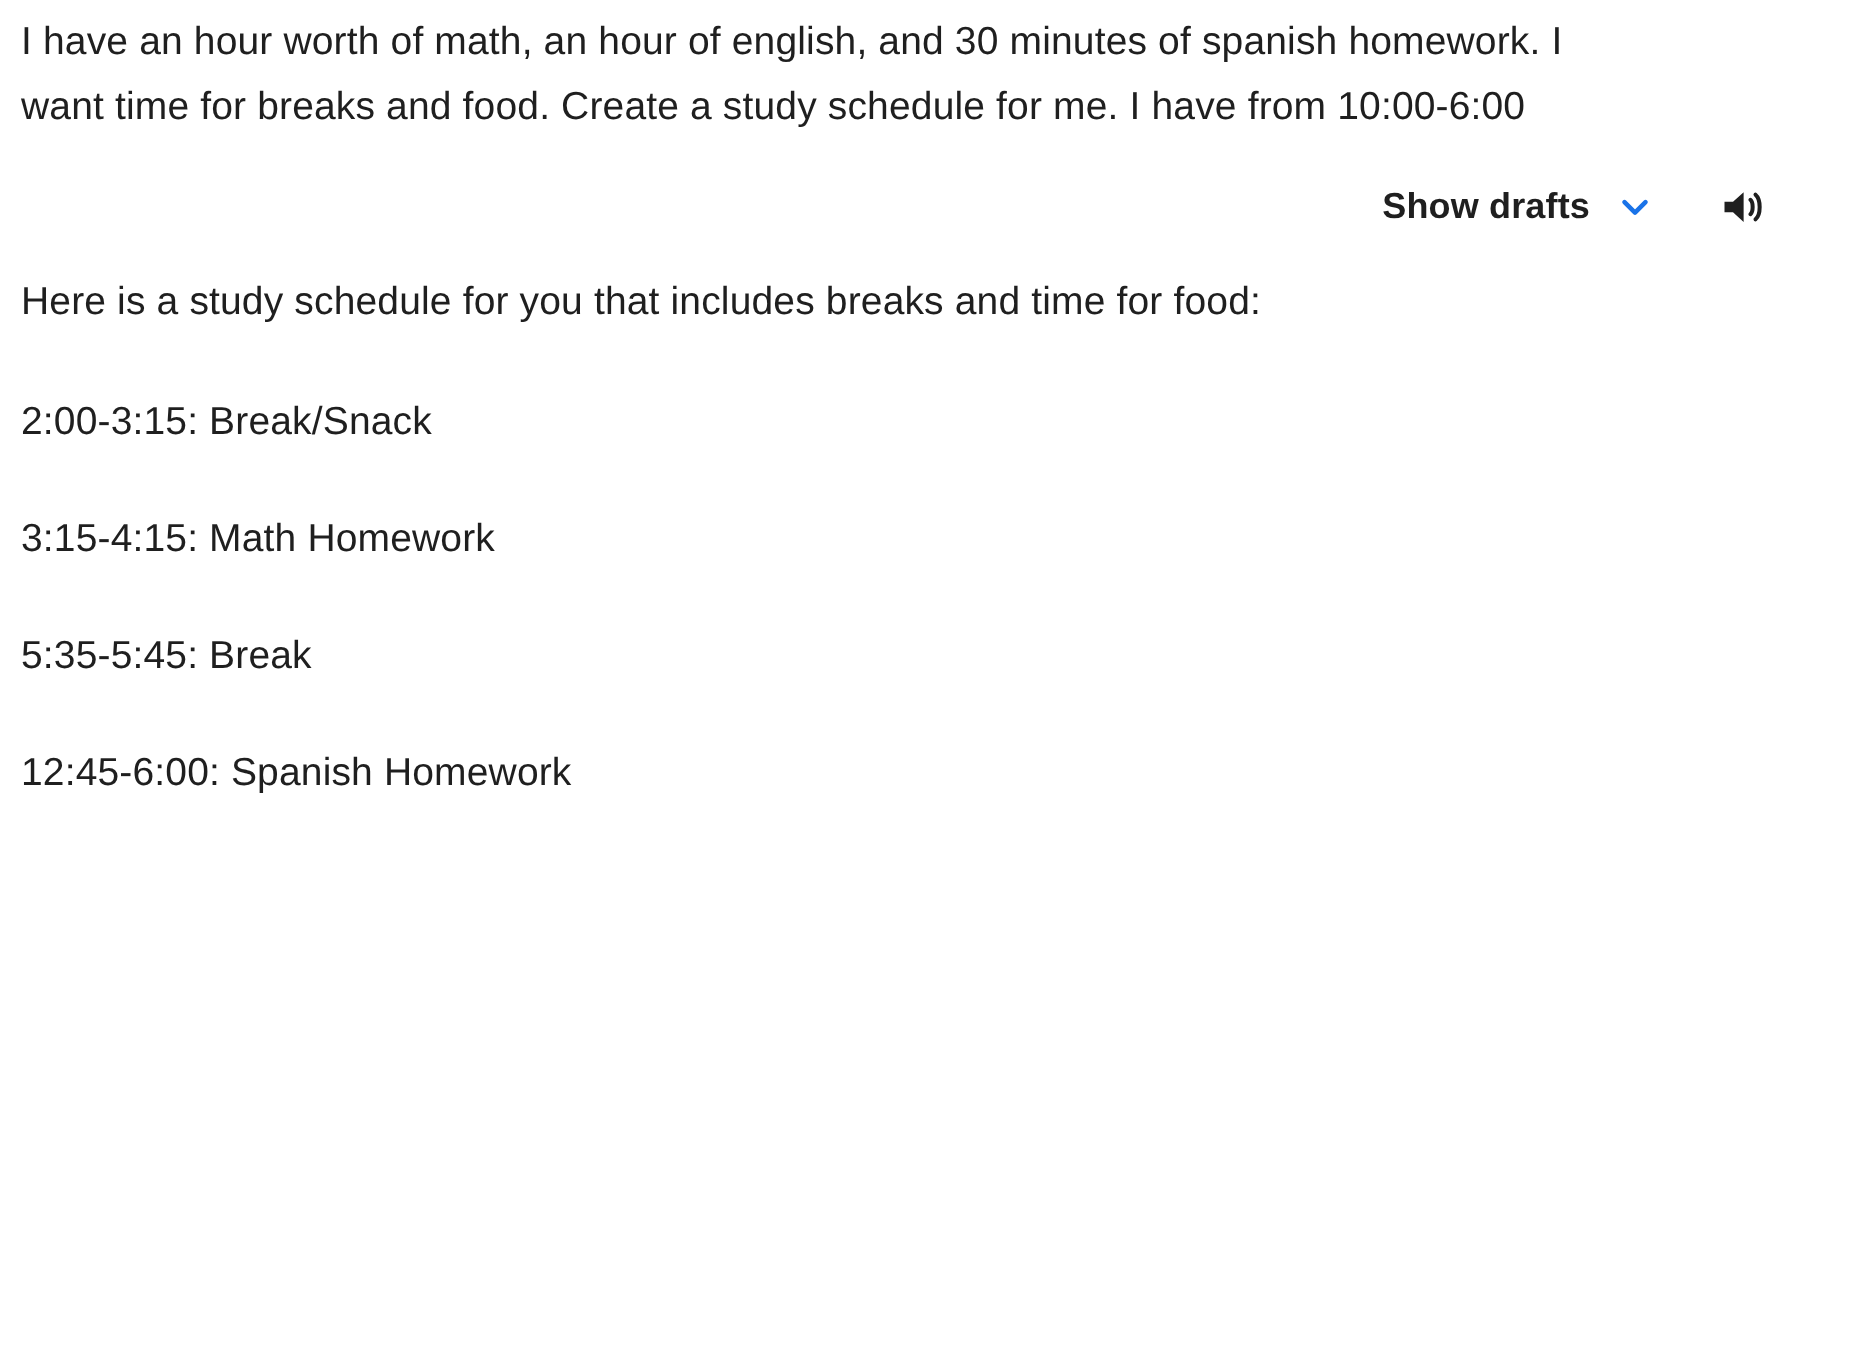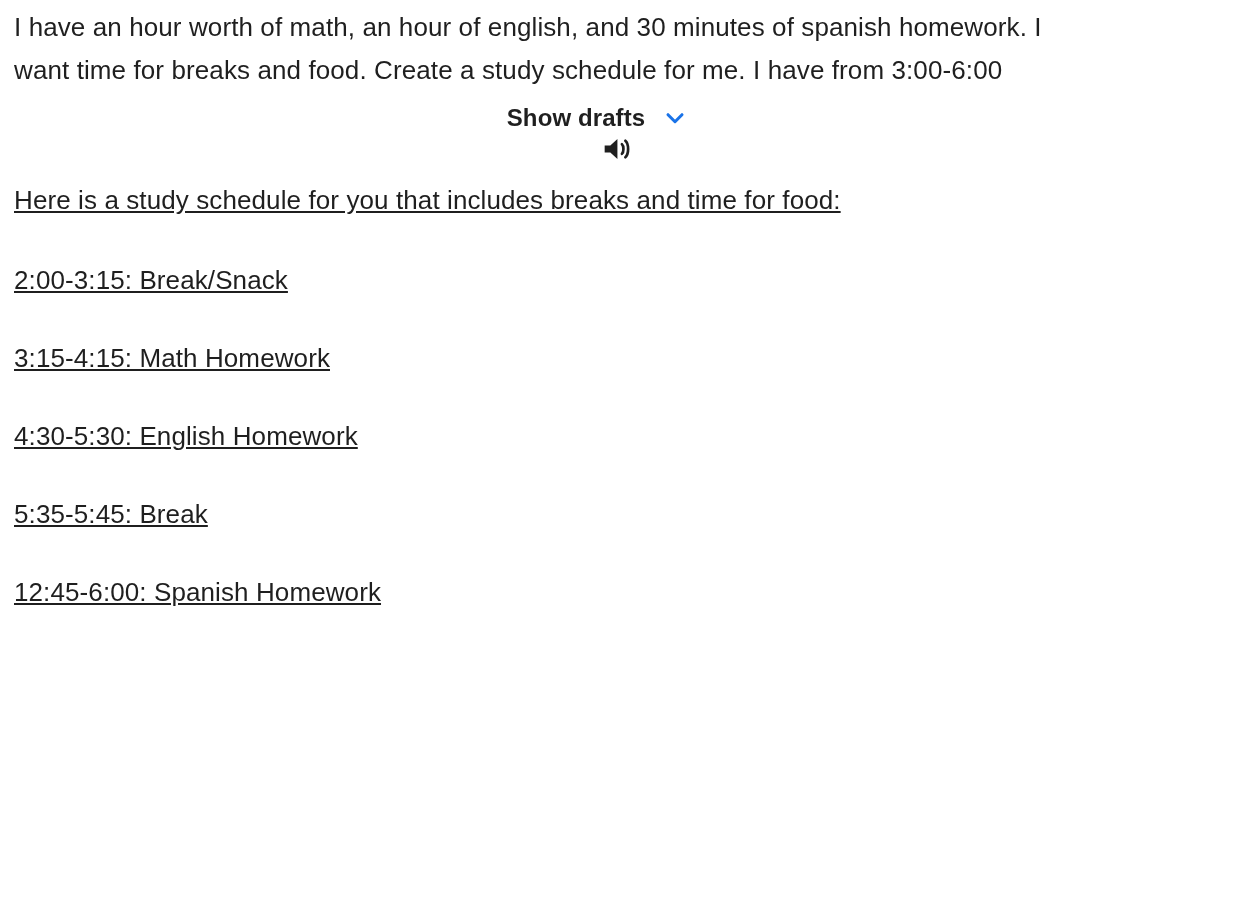--- a/index.html
+++ b/index.html
@@ -34,21 +34,20 @@
 
   
   .drafts-bar {
     display: flex;
     align-items: center;
     justify-content: flex-end;
     gap: 0px;
     height: 56px;
     margin-top: 18px;
     padding-right: 48px;
-    flex-direction: column;
   }
   .show-drafts {
     display: flex;
     align-items: center;
     gap: 16px;
     cursor: pointer;
     color: #1f1f1f;
     font-size: 24px;
     font-weight: 600;
     letter-spacing: 0.1px;
@@ -74,35 +73,34 @@
   .answer {
     margin-top: 14px;
   }
   .answer p {
     font-size: 26px;
     line-height: 40px;
     margin: 0 0 38px 0;
     color: #1f1f1f;
     letter-spacing: 0.1px;
     max-width: 1120px;
-    text-decoration: underline;
   }
   .answer p.intro { margin-bottom: 40px; }
   .answer p.closing {
     margin-bottom: 0;
     line-height: 50px;
   }
   .schedule-line { margin-bottom: 40px; }
 </style>
 </head>
 <body>
 
 <div class="page">
 
-  <div class="prompt">I have an hour worth of math, an hour of english, and 30 minutes of spanish homework. I want time for breaks and food. Create a study schedule for me. I have from 3:00-6:00</div>
+  <div class="prompt">I have an hour worth of math, an hour of english, and 30 minutes of spanish homework. I want time for breaks and food. Create a study schedule for me. I have from 10:00-6:00</div>
 
   <div class="drafts-bar">
     <div class="show-drafts">
       <span>Show drafts</span>
       <span class="chevron">
         <svg width="28" height="28" viewBox="0 0 24 24" aria-hidden="true">
           <path d="M6 9.2 L12 15.2 L18 9.2" fill="none" stroke="#1a73e8" stroke-width="2.6" stroke-linecap="round" stroke-linejoin="round"></path>
         </svg>
       </span>
     </div>
@@ -113,19 +111,18 @@
         <path d="M18.6 6.2 C21.2 8.4 21.2 15.6 18.6 17.8" fill="none" stroke="#1f1f1f" stroke-width="1.9" stroke-linecap="round"></path>
       </svg>
     </div>
   </div>
 
   <div class="answer">
     <p class="intro">Here is a study schedule for you that includes breaks and time for food:</p>
 
     <p class="schedule-line">2:00-3:15: Break/Snack</p>
     <p class="schedule-line">3:15-4:15: Math Homework</p>
-    <p class="schedule-line">4:30-5:30: English Homework</p>
     <p class="schedule-line">5:35-5:45: Break</p>
     <p class="schedule-line">12:45-6:00: Spanish Homework</p>
 
   </div>
 
 </div>
 
 </body></html>

